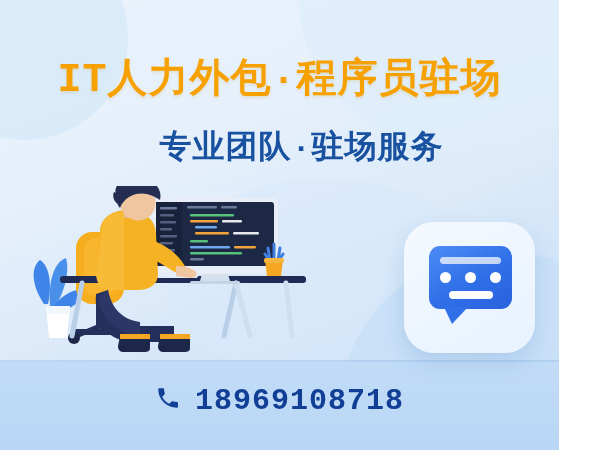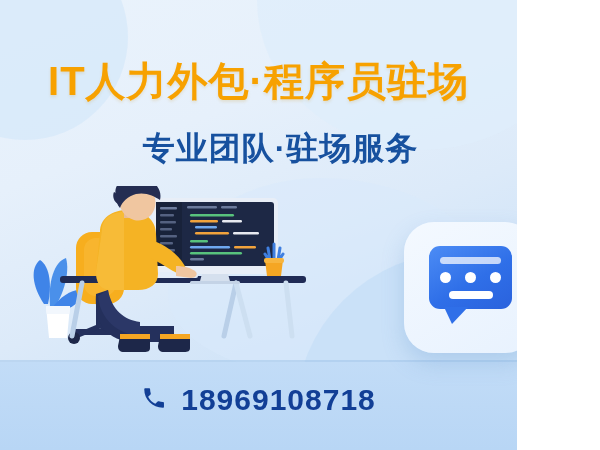--- a/index.html
+++ b/index.html
@@ -2,24 +2,24 @@
 <html><head>
 <meta charset="utf-8">
 <style>
   html, body {
     margin: 0;
     padding: 0;
     background: #ffffff;
   }
   #banner {
     position: relative;
-    width: 517px;
+    width: 559px;
     height: 450px;
     overflow: hidden;
-    font-family: Liberation Sans, sans-serif;
+    font-family: Liberation Mono, monospace;
     background: linear-gradient(160deg, #eaf3fc 0%, #e6f0fb 30%, #dceaf9 55%, #cfe3f8 75%, #bfd9f6 100%);
   }
 
   
   .bg-circle-tl {
     position: absolute;
     left: -78px;
     top: -66px;
     width: 206px;
     height: 206px;

